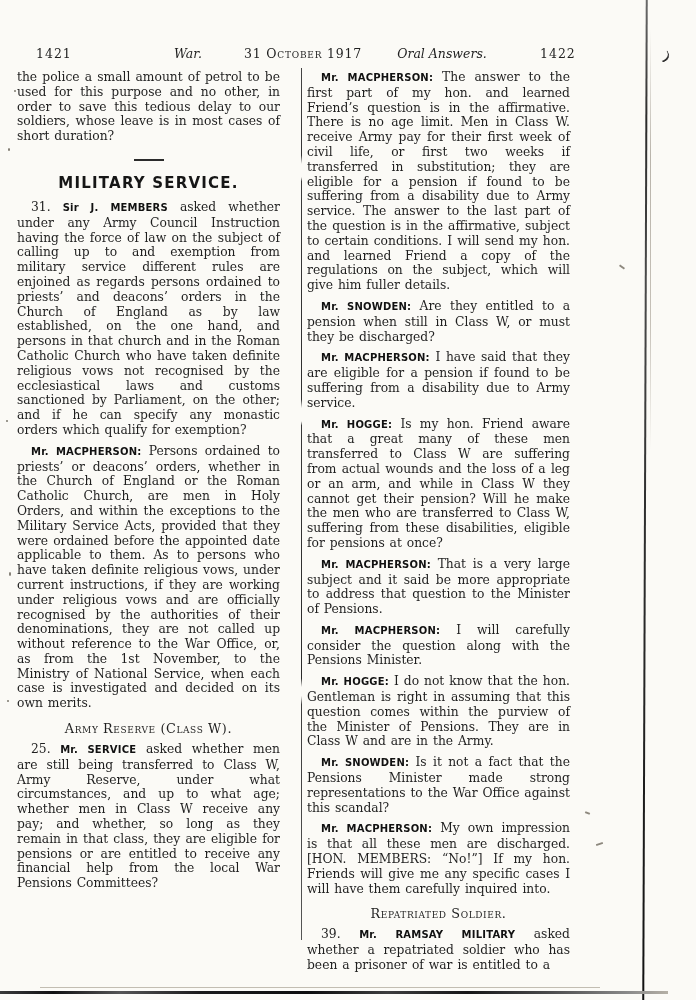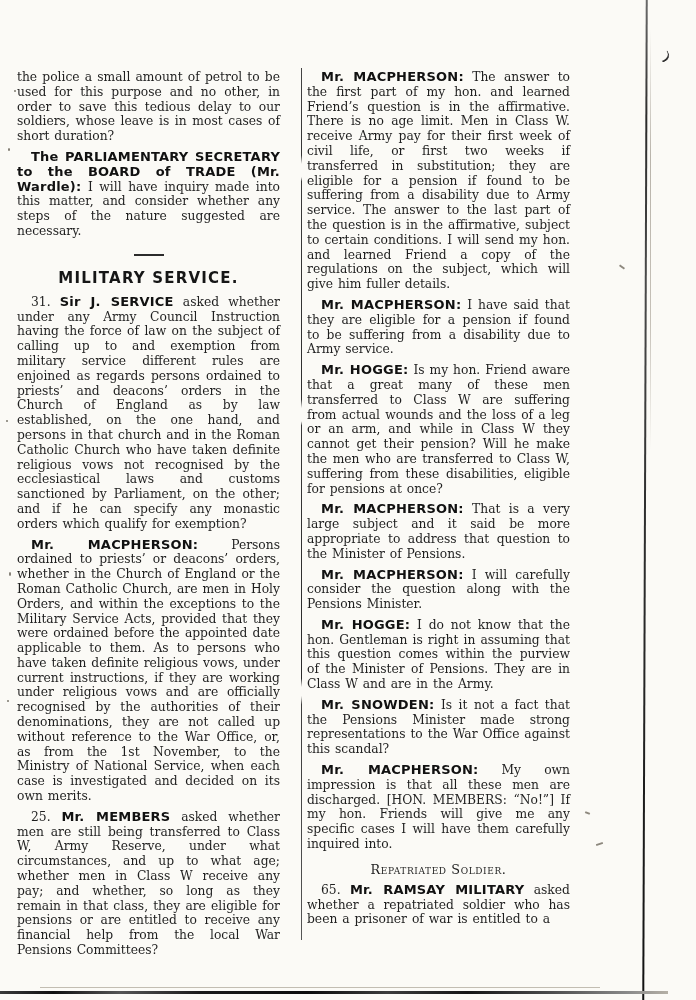--- a/index.html
+++ b/index.html
@@ -25,21 +25,21 @@
   .col-right{left:307px;}
   p.body{
     margin:0 0 6px 0;
     font-size:12.3px;line-height:14.8px;
     text-align:justify;text-indent:14px;
     word-spacing:1px;
   }
   p.noindent{text-indent:0;}
   .speaker{
     font-family:"DejaVu Sans","Liberation Sans",sans-serif;
-    font-weight:bold;font-size:13px;letter-spacing:0.2px;color:#111;
+    font-weight:bold;font-size:10px;letter-spacing:0.2px;color:#111;
   }
   .divider{width:30px;height:2px;background:#2b2b2b;margin:15px auto 13px auto;}
   .section-heading{
     font-family:"DejaVu Sans","Liberation Sans",sans-serif;
     font-weight:bold;font-size:15px;letter-spacing:1.2px;
     text-align:center;color:#161616;margin:0 0 8px 0;
   }
   .subheading{
     font-variant:small-caps;font-size:12.8px;letter-spacing:0.6px;
     text-align:center;margin:4px 0 6px 0;
@@ -86,57 +86,65 @@
   .sp2{left:6px;top:420px;width:2px;height:2px;}
   .sp3{left:9px;top:572px;width:2px;height:4px;}
   .sp4{left:7px;top:700px;width:2px;height:2px;}
   .sp5{left:14px;top:90px;width:2px;height:2px;}
 </style>
 </head>
 <body>
 
 <div class="page">
 
+  <div class="header">
+    <span class="pg-left">1421</span>
+    <span class="run-left">War.</span>
+    <span class="hdr-date">31 October 1917</span>
+    <span class="run-right">Oral Answers.</span>
+    <span class="pg-right">1422</span>
+  </div>
 
   <div class="col col-left">
     <p class="body noindent">the police a small amount of petrol to be used for this purpose and no other, in order to save this tedious delay to our soldiers, whose leave is in most cases of short duration?</p>
 
-    <p class="body">
-      <span class="speaker">The PARLIAMENTARY SECRETARY to the BOARD of TRADE (Mr. Wardle):</span>
-      <span>I will have inquiry made into this matter, and consider whether any steps of the nature suggested are necessary.</span>
-    </p>
 
     <div class="divider"></div>
 
     <div class="section-heading">MILITARY SERVICE.</div>
 
 
     <p class="body">
       <span>31.</span>
-      <span class="speaker">Sir J. SERVICE</span>
+      <span class="speaker">Sir J. MEMBERS</span>
       <span>asked whether under any Army Council Instruction having the force of law on the subject of calling up to and exemption from military service different rules are enjoined as regards persons ordained to priests’ and deacons’ orders in the Church of England as by law established, on the one hand, and persons in that church and in the Roman Catholic Church who have taken definite religious vows not recognised by the ecclesiastical laws and customs sanctioned by Parliament, on the other; and if he can specify any monastic orders which qualify for exemption?</span>
     </p>
 
     <p class="body">
       <span class="speaker">Mr. MACPHERSON:</span>
       <span>Persons ordained to priests’ or deacons’ orders, whether in the Church of England or the Roman Catholic Church, are men in Holy Orders, and within the exceptions to the Military Service Acts, provided that they were ordained before the appointed date applicable to them. As to persons who have taken definite religious vows, under current instructions, if they are working under religious vows and are officially recognised by the authorities of their denominations, they are not called up without reference to the War Office, or, as from the 1st November, to the Ministry of National Service, when each case is investigated and decided on its own merits.</span>
     </p>
 
+    <div class="subheading mt">Army Reserve (Class W).</div>
 
     <p class="body">
       <span>25.</span>
-      <span class="speaker">Mr. MEMBERS</span>
+      <span class="speaker">Mr. SERVICE</span>
       <span>asked whether men are still being transferred to Class W, Army Reserve, under what circumstances, and up to what age; whether men in Class W receive any pay; and whether, so long as they remain in that class, they are eligible for pensions or are entitled to receive any financial help from the local War Pensions Committees?</span>
     </p>
   </div>
 
   <div class="col col-right">
     <p class="body">
       <span class="speaker">Mr. MACPHERSON:</span>
       <span>The answer to the first part of my hon. and learned Friend’s question is in the affirmative. There is no age limit. Men in Class W. receive Army pay for their first week of civil life, or first two weeks if transferred in substitution; they are eligible for a pension if found to be suffering from a disability due to Army service. The answer to the last part of the question is in the affirmative, subject to certain conditions. I will send my hon. and learned Friend a copy of the regulations on the subject, which will give him fuller details.</span>
+    </p>
+    <p class="body">
+      <span class="speaker">Mr. SNOWDEN:</span>
+      <span>Are they entitled to a pension when still in Class W, or must they be discharged?</span>
     </p>
     <p class="body">
       <span class="speaker">Mr. MACPHERSON:</span>
       <span>I have said that they are eligible for a pension if found to be suffering from a disability due to Army service.</span>
     </p>
     <p class="body">
       <span class="speaker">Mr. HOGGE:</span>
       <span>Is my hon. Friend aware that a great many of these men transferred to Class W are suffering from actual wounds and the loss of a leg or an arm, and while in Class W they cannot get their pension? Will he make the men who are transferred to Class W, suffering from these disabilities, eligible for pensions at once?</span>
     </p>
     <p class="body">
@@ -156,21 +164,21 @@
       <span>Is it not a fact that the Pensions Minister made strong representations to the War Office against this scandal?</span>
     </p>
     <p class="body">
       <span class="speaker">Mr. MACPHERSON:</span>
       <span>My own impression is that all these men are discharged. [HON. MEMBERS: “No!”] If my hon. Friends will give me any specific cases I will have them carefully inquired into.</span>
     </p>
 
     <div class="subheading mt">Repatriated Soldier.</div>
 
     <p class="body">
-      <span>65.</span>
+      <span>39.</span>
       <span class="speaker">Mr. RAMSAY MILITARY</span>
       <span>asked whether a repatriated soldier who has been a prisoner of war is entitled to a</span>
     </p>
   </div>
 
   <div class="column-rule"></div>
   <div class="edge-right"></div>
   <div class="edge-right-faint"></div>
   <div class="edge-bottom"></div>
   <div class="edge-bottom-fuzz"></div>

